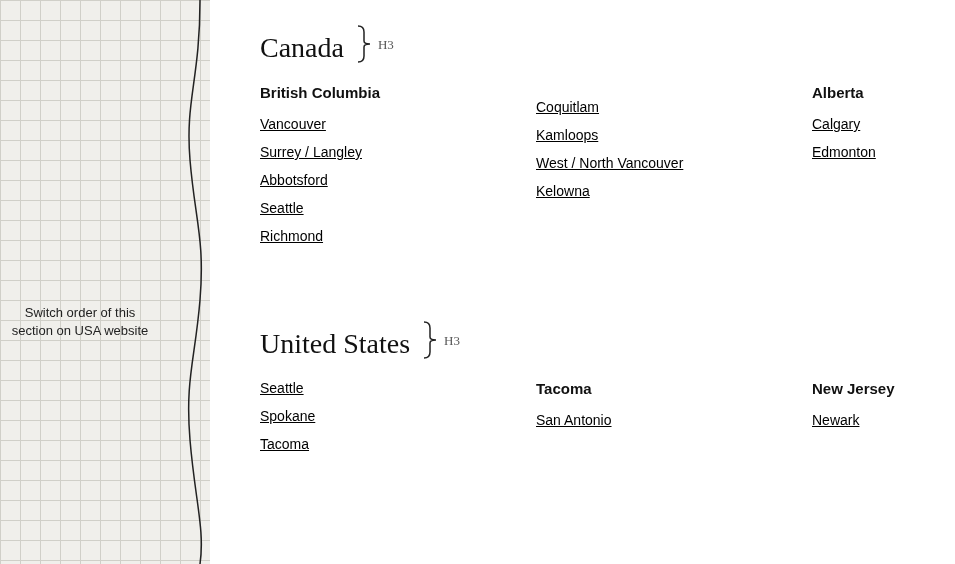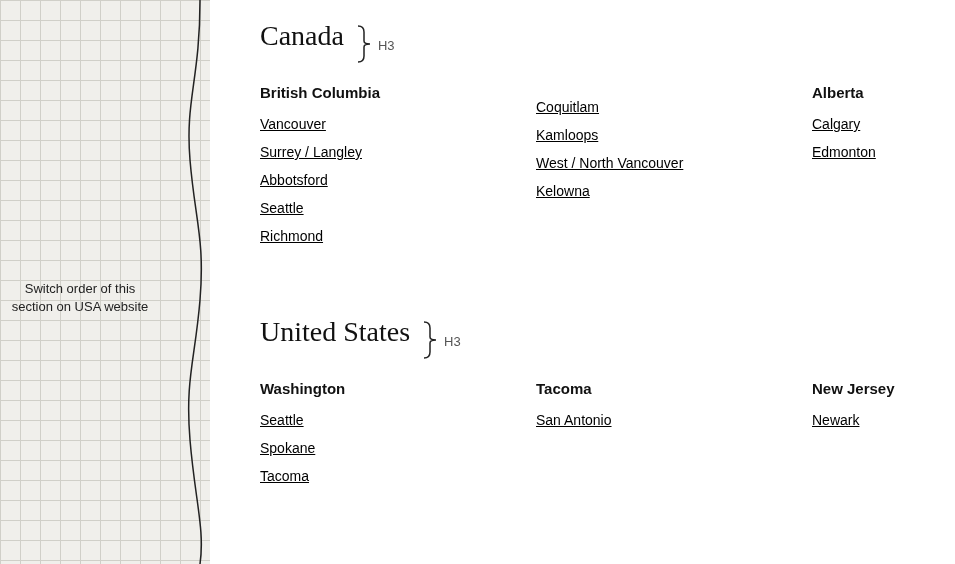--- a/index.html
+++ b/index.html
@@ -35,42 +35,42 @@
       position: absolute;
       right: 0;
       top: 0;
       width: 30px;
       height: 100%;
     }
 
     .sidebar-text {
       position: absolute;
       left: 0;
-      top: 280px;
+      top: 296px;
       width: 160px;
       text-align: center;
       font-size: 13px;
       font-family: 'Comic Sans MS', cursive, sans-serif;
       color: #222;
       line-height: 1.4;
-      padding: 0 10px;
+      padding: 8px 10px;
     }
 
     
     .main-content {
       flex: 1;
       background: #ffffff;
       padding: 0 30px 30px 50px;
       overflow-y: auto;
     }
 
     
     .section-header {
       display: flex;
-      align-items: flex-start;
+      align-items: flex-end;
       margin-bottom: 20px;
       margin-top: 20px;
     }
 
     .section-title {
       font-size: 28px;
       font-family: 'Times New Roman', Times, serif;
       font-weight: normal;
       color: #111;
       margin-right: 10px;
@@ -85,21 +85,21 @@
     .brace-svg {
       width: 20px;
       height: 40px;
     }
 
     .h3-label {
       font-size: 13px;
       color: #555;
       margin-left: 4px;
       margin-top: 2px;
-      font-family: Liberation Sans, sans-serif;
+      font-family: Liberation Serif, serif;
     }
 
     
     .columns-row {
       display: flex;
       gap: 16px;
       margin-bottom: 10px;
     }
 
     .column {
@@ -185,21 +185,20 @@
       <svg class="brace-svg" viewBox="0 0 20 40" fill="none" xmlns="http://www.w3.org/2000/svg">
         <path d="M 4 2 Q 10 2 10 8 L 10 17 Q 10 20 16 20 Q 10 20 10 23 L 10 32 Q 10 38 4 38" stroke="#222" stroke-width="1.5" fill="none"></path>
       </svg>
       <span class="h3-label">H3</span>
     </div>
   </div>
 
   <div class="columns-row">
 
     <div class="column">
-      <div class="column-header">Washington</div>
       <a class="city-link">Seattle</a>
       <a class="city-link">Spokane</a>
       <a class="city-link">Tacoma</a>
     </div>
 
     <div class="column">
       <div class="column-header">Tacoma</div>
       <a class="city-link">San Antonio</a>
     </div>
 

